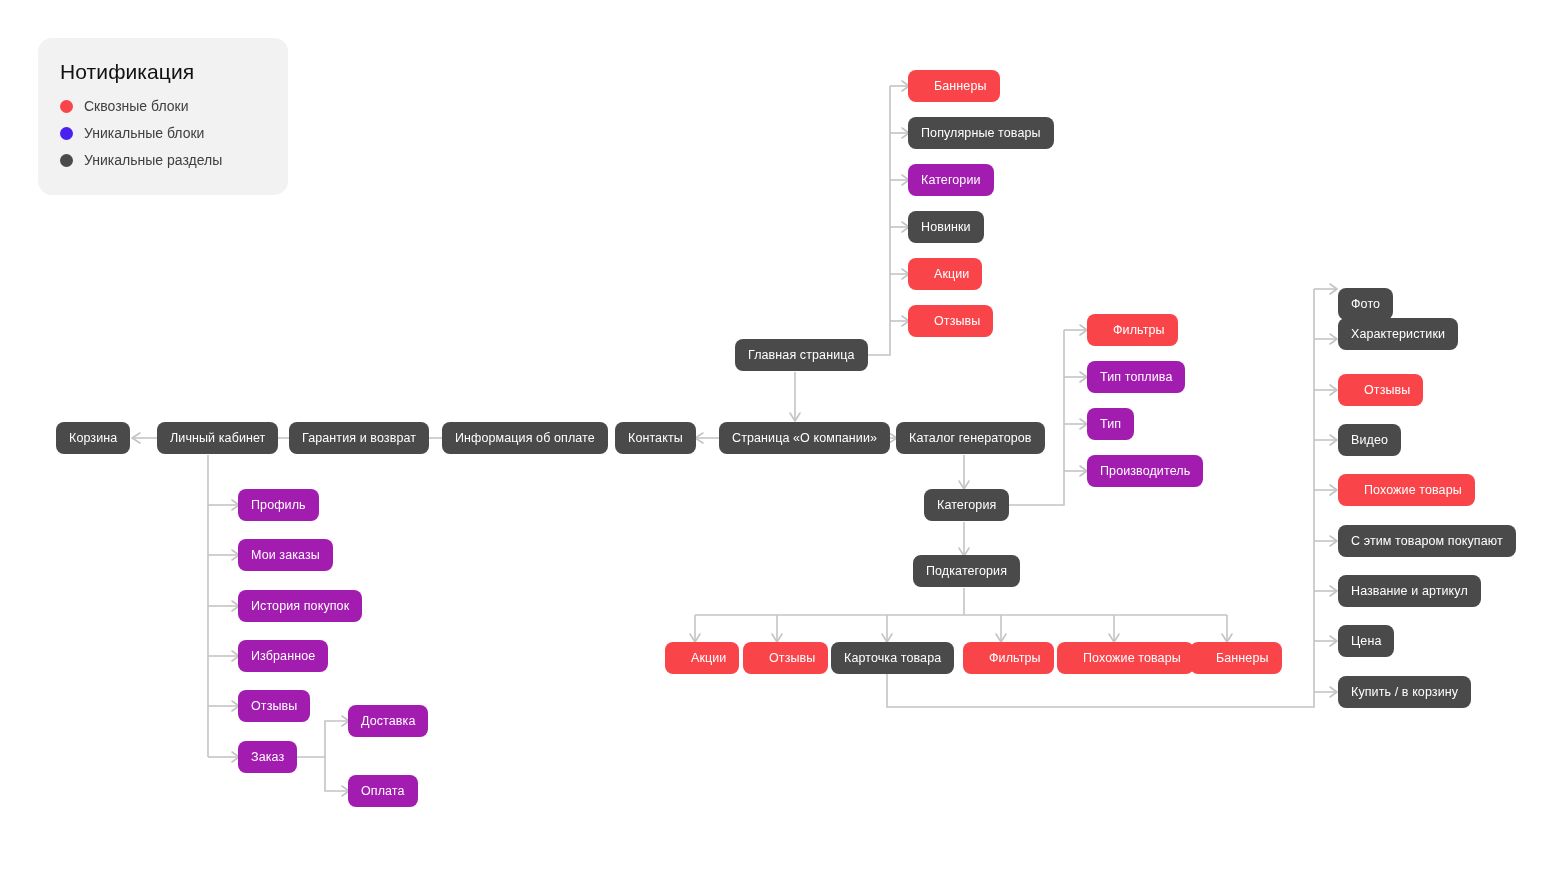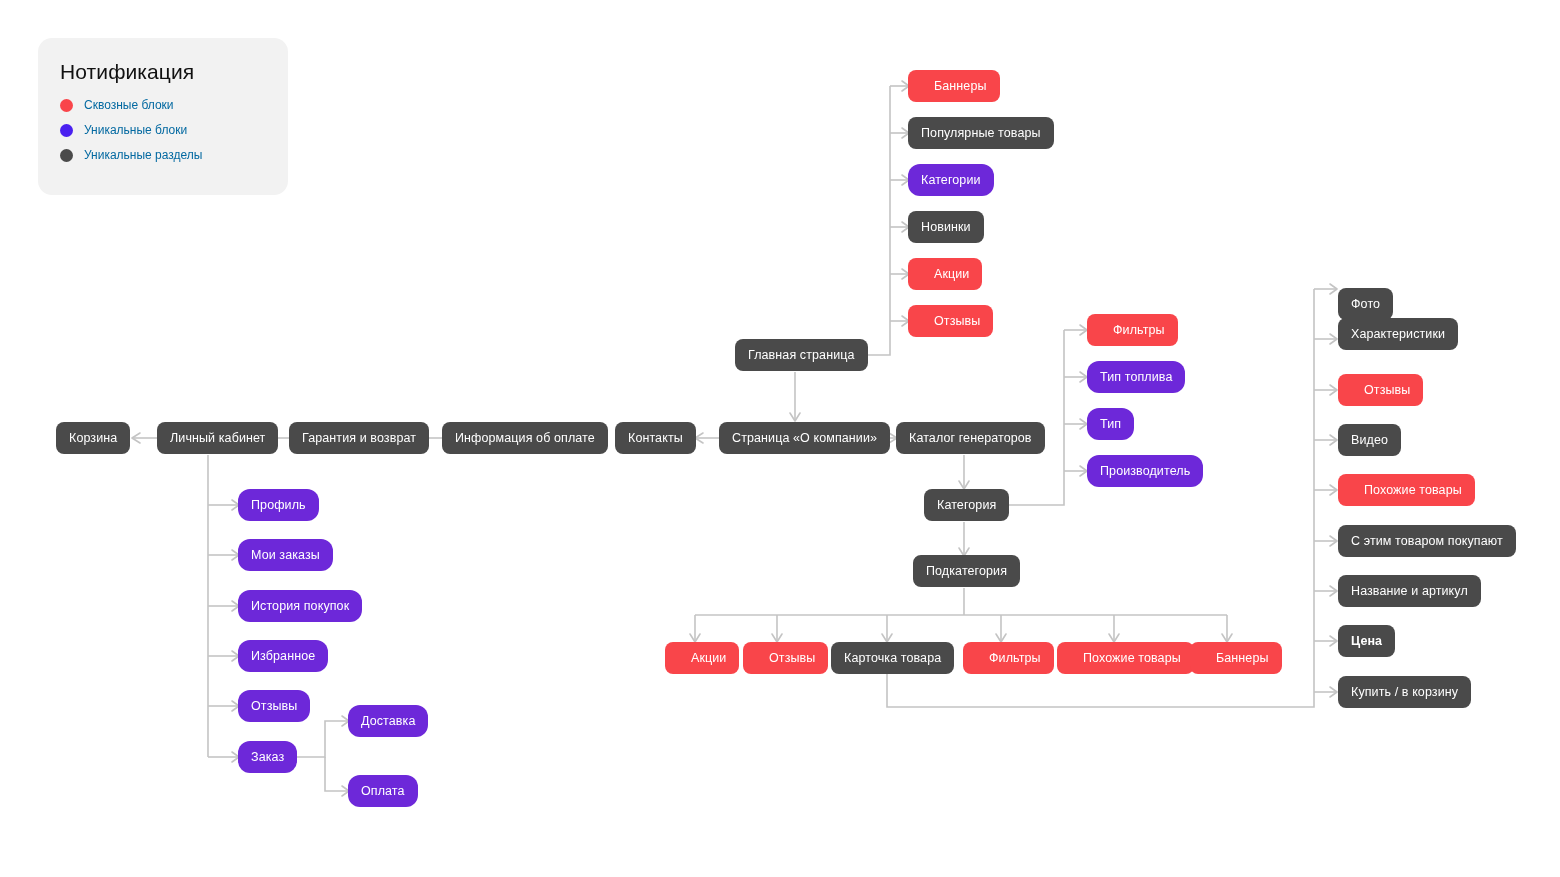--- a/index.html
+++ b/index.html
@@ -52,21 +52,21 @@
     border-radius: 8px;
     font-size: 12.5px;
     line-height: 1;
     color: #ffffff;
     white-space: nowrap;
     letter-spacing: 0.1px;
     user-select: none;
   }
   .node.gray  { background: #4a4a4a; }
   .node.red   { background: #f9454a; padding-left: 26px; }
-  .node.blue  { background: #6d28d9; border-radius: 12px; }
+  .node.blue  { background: #a21caf; }
 
   
   #legend {
     position: absolute;
     left: 38px;
     top: 38px;
     width: 250px;
     height: 157px;
     background: #f2f2f2;
     border-radius: 14px;
@@ -85,22 +85,22 @@
     margin-bottom: 11px;
   }
   #legend .dot {
     width: 13px;
     height: 13px;
     border-radius: 50%;
     margin-right: 11px;
     flex: 0 0 auto;
   }
   #legend .legend-label {
-    font-size: 12px;
-    color: #0369a1;
+    font-size: 14px;
+    color: #404040;
     white-space: nowrap;
   }
 </style>
 </head>
 <body>
 
 <div id="canvas">
 
   <svg id="wires" viewBox="0 0 1560 877">
 
@@ -266,16 +266,16 @@
   <div class="node red" style="left:1057px; top:642px;">Похожие товары</div>
   <div class="node red" style="left:1190px; top:642px;">Баннеры</div>
 
   <div class="node gray" style="left:1338px; top:288px;">Фото</div>
   <div class="node gray" style="left:1338px; top:318px;">Характеристики</div>
   <div class="node red" style="left:1338px; top:374px;">Отзывы</div>
   <div class="node gray" style="left:1338px; top:424px;">Видео</div>
   <div class="node red" style="left:1338px; top:474px;">Похожие товары</div>
   <div class="node gray" style="left:1338px; top:525px;">С этим товаром покупают</div>
   <div class="node gray" style="left:1338px; top:575px;">Название и артикул</div>
-  <div class="node gray" style="left:1338px; top:625px;font-weight:bold;">Цена</div>
+  <div class="node gray" style="left:1338px; top:625px;">Цена</div>
   <div class="node gray" style="left:1338px; top:676px;">Купить / в корзину</div>
 
 </div>
 
 </body></html>

